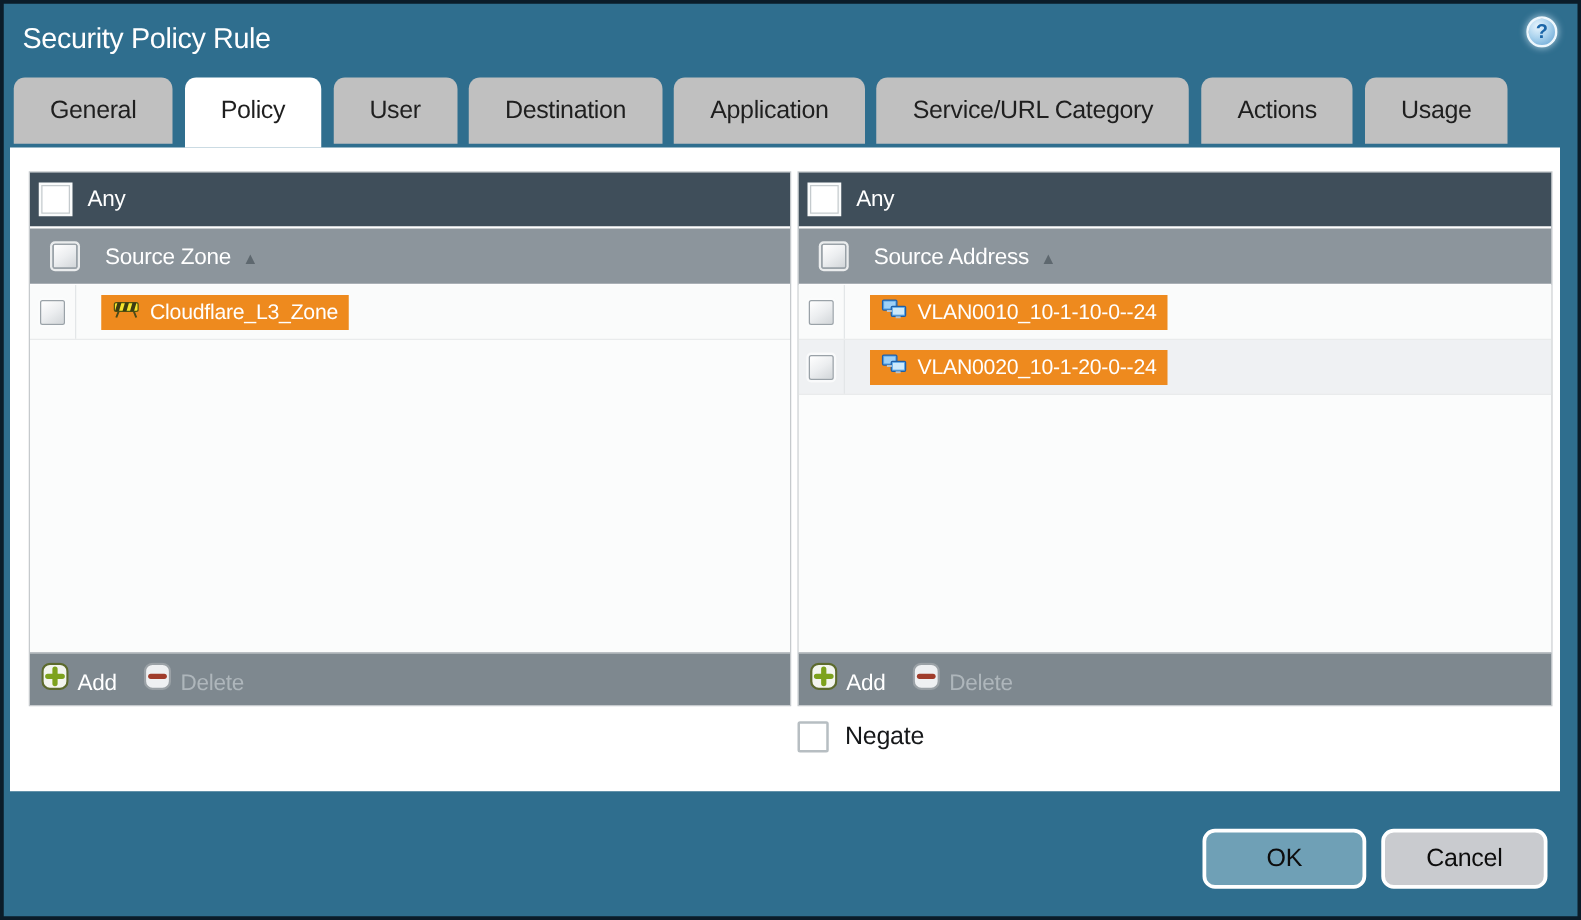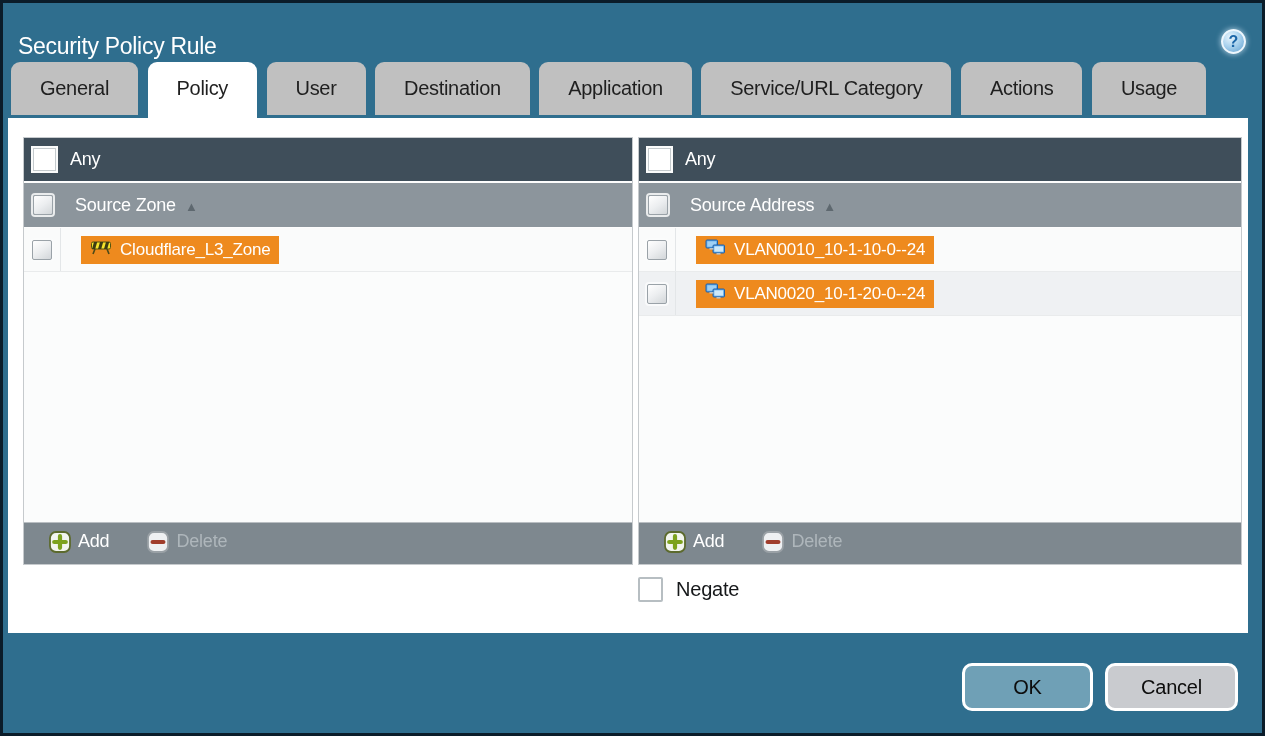--- a/index.html
+++ b/index.html
@@ -7,21 +7,21 @@
   body { font-family:"Liberation Sans", sans-serif; }
 
   .frame {
     position:relative; width:1265px; height:736px;
     background:#2F6E8E;
     border:3px solid #0B1C29;
     overflow:hidden;
   }
 
   
-  .titlebar { position:absolute; left:0; top:16px; width:100%; height:51px; }
+  .titlebar { position:absolute; left:0; top:0; width:100%; height:51px; }
   .dialog-title {
     position:absolute; left:15px; top:14px;
     font-size:23px; color:#FFFFFF; letter-spacing:-0.3px;
   }
   .help-icon {
     position:absolute; right:16px; top:10px;
     width:25px; height:25px; border-radius:50%;
     background:radial-gradient(circle at 35% 30%, #e9f5fd 0%, #abd3ee 45%, #5f9fd0 100%);
     border:2px solid #eef7fd;
     box-shadow:0 0 5px 1px rgba(220,240,255,0.55);
@@ -57,21 +57,21 @@
   .panel.right { left:630px; width:604px; }
 
   .any-header {
     height:45px; background:#3F4E5A; flex:0 0 45px;
     display:flex; align-items:center; border-bottom:2px solid #FDFDFD;
   }
   .any-label { color:#FFFFFF; font-size:18px; margin-left:14px; letter-spacing:-0.2px; }
 
   .col-header {
     height:45px; background:#8C959C; flex:0 0 45px;
-    display:flex; align-items:center; border-bottom:1px solid #FDFDFD;
+    display:flex; align-items:center; border-bottom:1px solid #FDFDFD;padding-left:9px;
   }
   .col-label { color:#FFFFFF; font-size:18px; margin-left:14px; letter-spacing:-0.2px; }
   .sort-icon { color:#5E686F; font-size:13px; margin-left:9px; padding-top:2px; }
 
   .rows { flex:1 1 auto; overflow:hidden; background:#FBFCFC; }
   .row {
     height:44px; display:flex; align-items:center;
     border-bottom:1px solid #E9EBEC;
   }
   .row.odd  { background:#FAFBFB; }
@@ -105,21 +105,21 @@
   .cb-negate {
     width:25px; height:25px; background:#FFFFFF;
     border:2px solid #B7BEC2; border-radius:2px; cursor:pointer; flex:0 0 25px;
   }
 
   
   .panel-footer {
     flex:0 0 42px; background:#7E888F; border-top:1px solid #B9BEC2;
     display:flex; align-items:center; gap:22px; padding-left:9px;
   }
-  .footer-action { display:inline-flex; align-items:flex-start; gap:7px; cursor:pointer;margin-left:16px; }
+  .footer-action { display:inline-flex; align-items:flex-end; gap:7px; cursor:pointer; }
   .footer-action .label { font-size:18px; letter-spacing:-0.2px; }
   .footer-action.add .label { color:#FFFFFF; }
   .footer-action.delete .label { color:#AEB6BB; }
 
   
   .negate-row {
     position:absolute; left:630px; top:459px;
     display:flex; align-items:center; gap:13px;
   }
   .negate-label { font-size:20px; color:#16181a; letter-spacing:-0.2px; }

